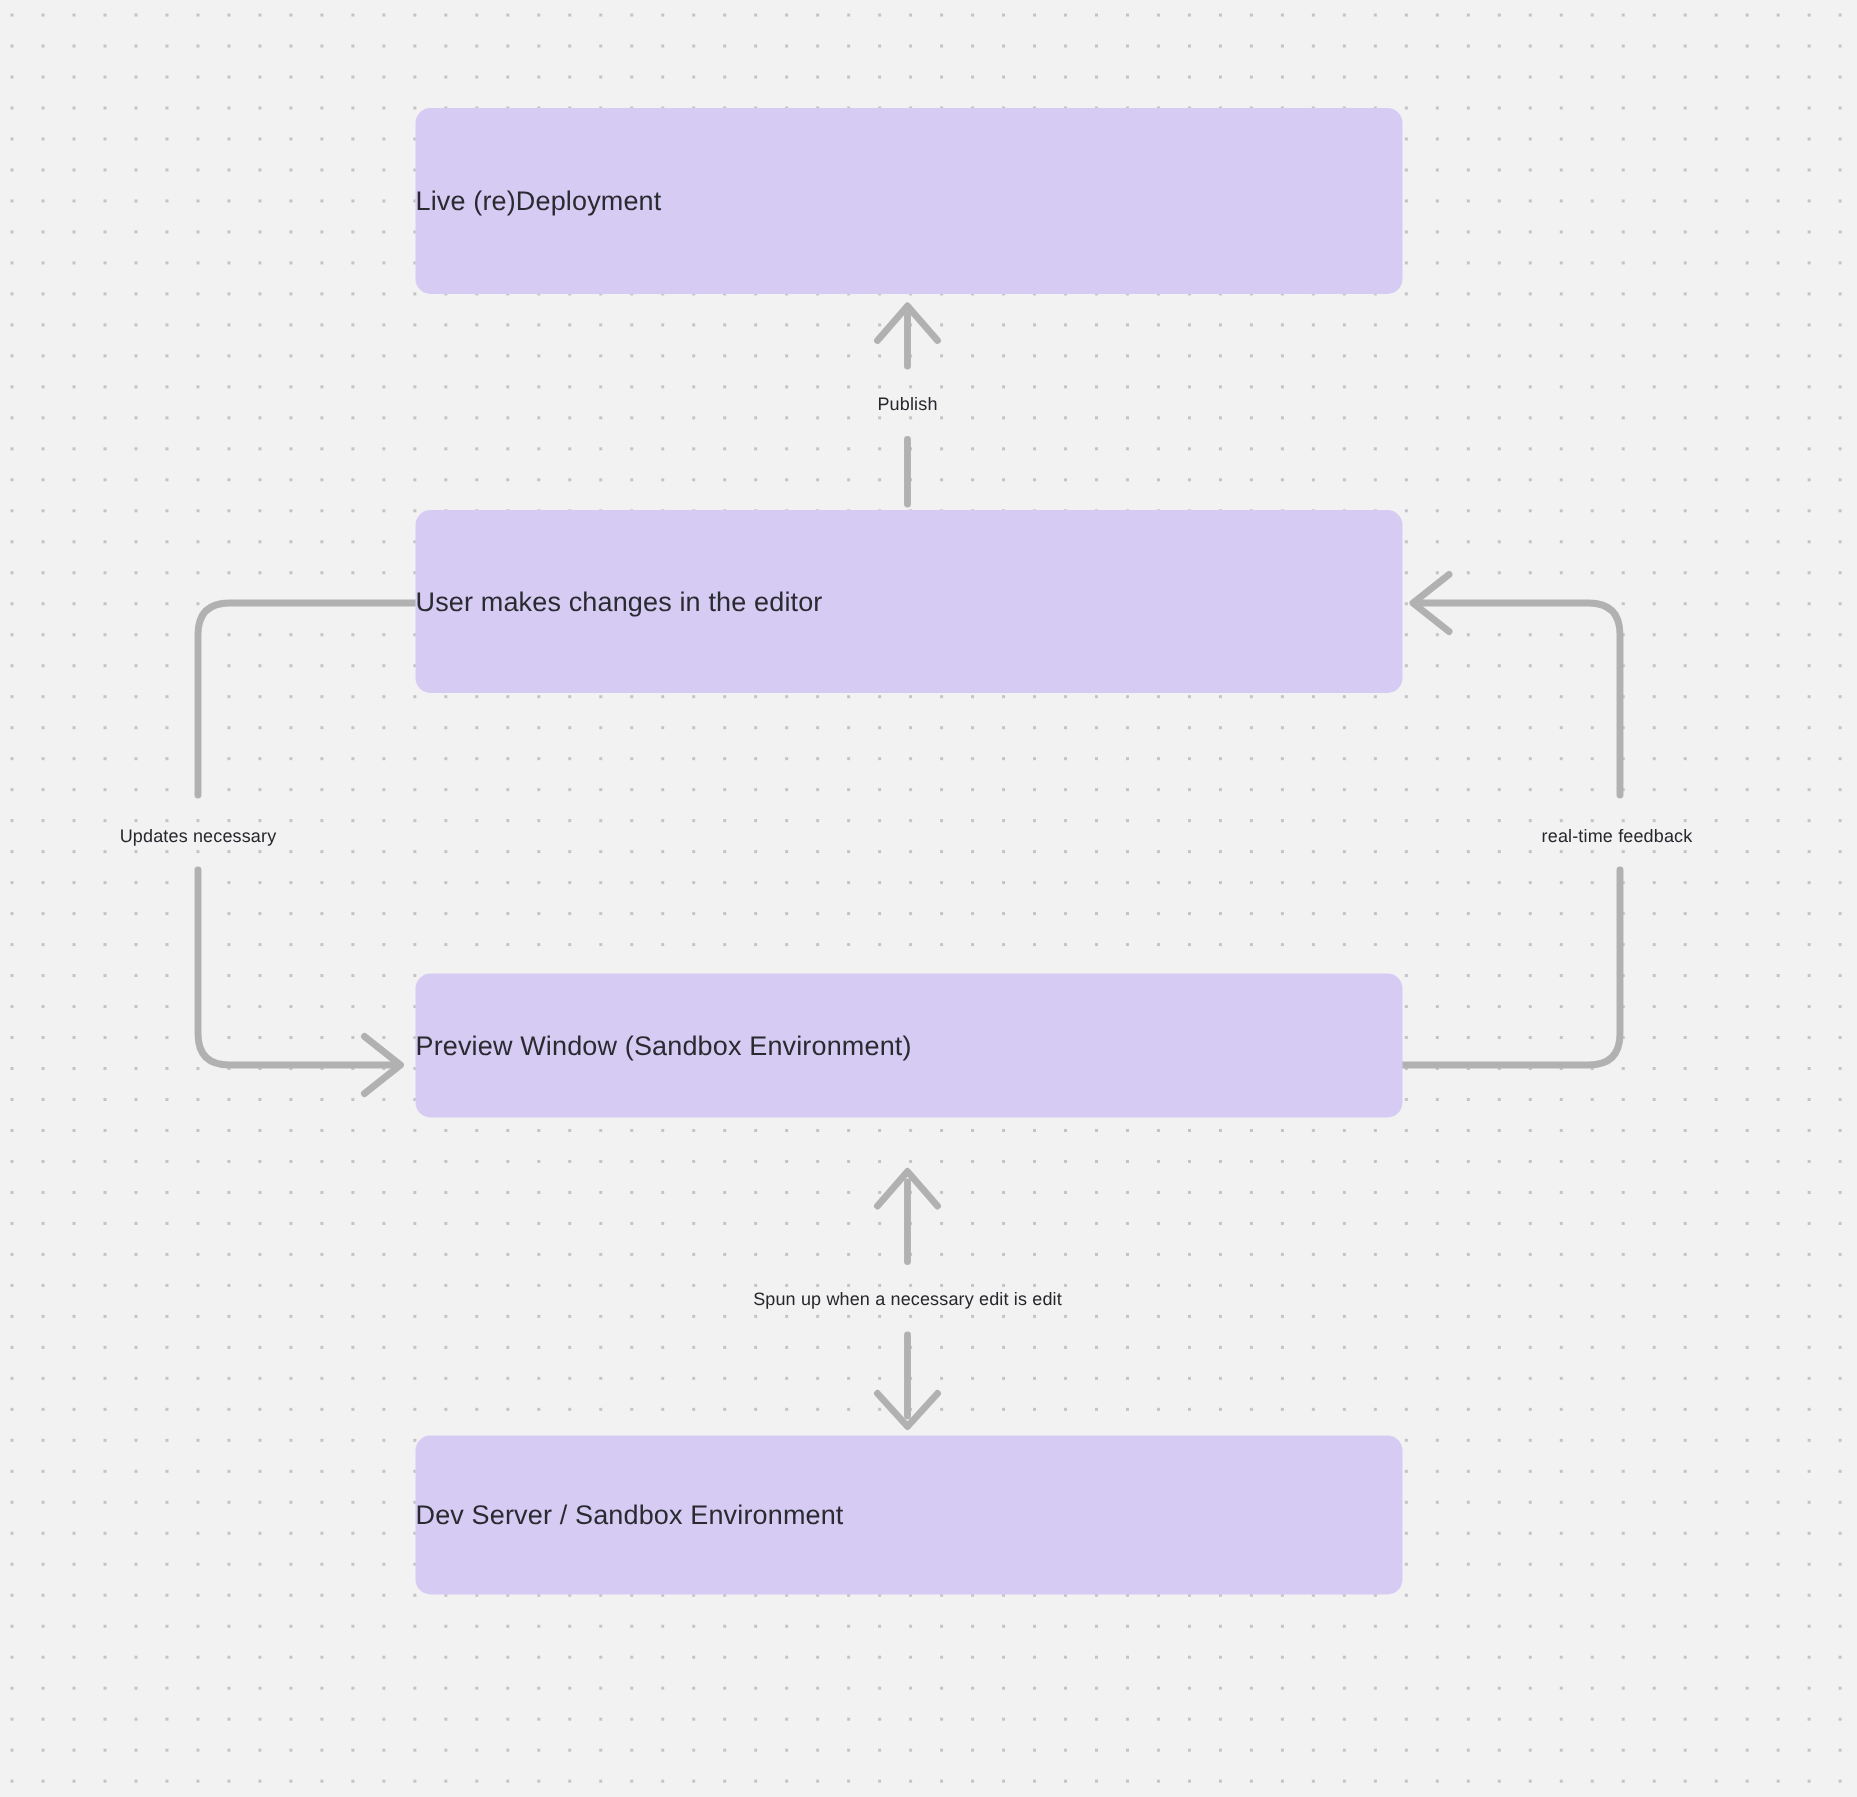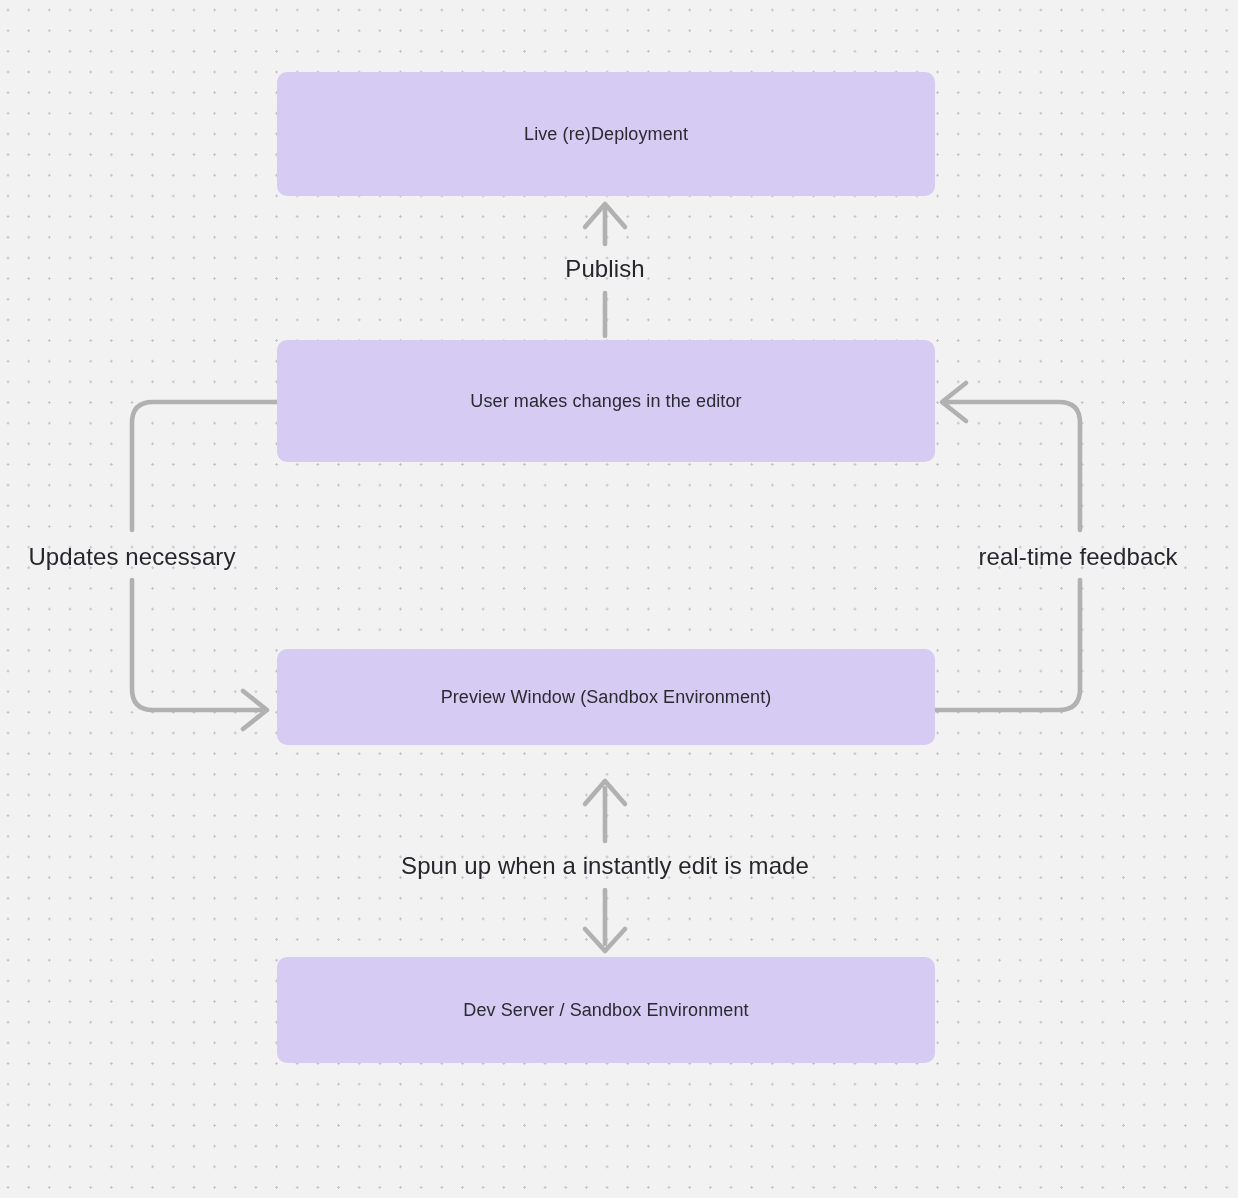--- a/index.html
+++ b/index.html
@@ -16,33 +16,33 @@
     background-image: radial-gradient(circle, #c4c4c8 1.2px, rgba(0,0,0,0) 1.3px);
     background-size: 20.67px 20.67px;
     background-position: -2.3px -0.3px;
   }
   .node {
     position: absolute;
     background: #d6cbf3;
     border-radius: 10px;
     display: flex;
     align-items: center;
-    justify-content: center;
+    justify-content: flex-start;
     text-align: center;
   }
   .node-label {
     font-size: 18px;
     line-height: 1.25;
     color: #2a2a31;
     letter-spacing: 0.1px;
   }
   .edge-label {
     position: absolute;
     transform: translate(-50%, -50%);
-    font-size: 24px;
+    font-size: 12px;
     color: #26262c;
     white-space: nowrap;
     letter-spacing: 0.1px;
   }
   .arrow-layer {
     position: absolute;
     left: 0;
     top: 0;
     width: 1238px;
     height: 1198px;
@@ -103,15 +103,15 @@
   <div class="node" style="left:277px; top:957px; width:658px; height:106px;">
     <span class="node-label">Dev Server / Sandbox Environment</span>
   </div>
 
   <div class="edge-label" style="left:605px; top:269px;">Publish</div>
 
   <div class="edge-label" style="left:132px; top:557px;">Updates necessary</div>
 
   <div class="edge-label" style="left:1078px; top:557px;">real-time feedback</div>
 
-  <div class="edge-label" style="left:605px; top:866px;">Spun up when a instantly edit is made</div>
+  <div class="edge-label" style="left:605px; top:866px;">Spun up when a necessary edit is edit</div>
 
 </div>
 
 </body></html>

